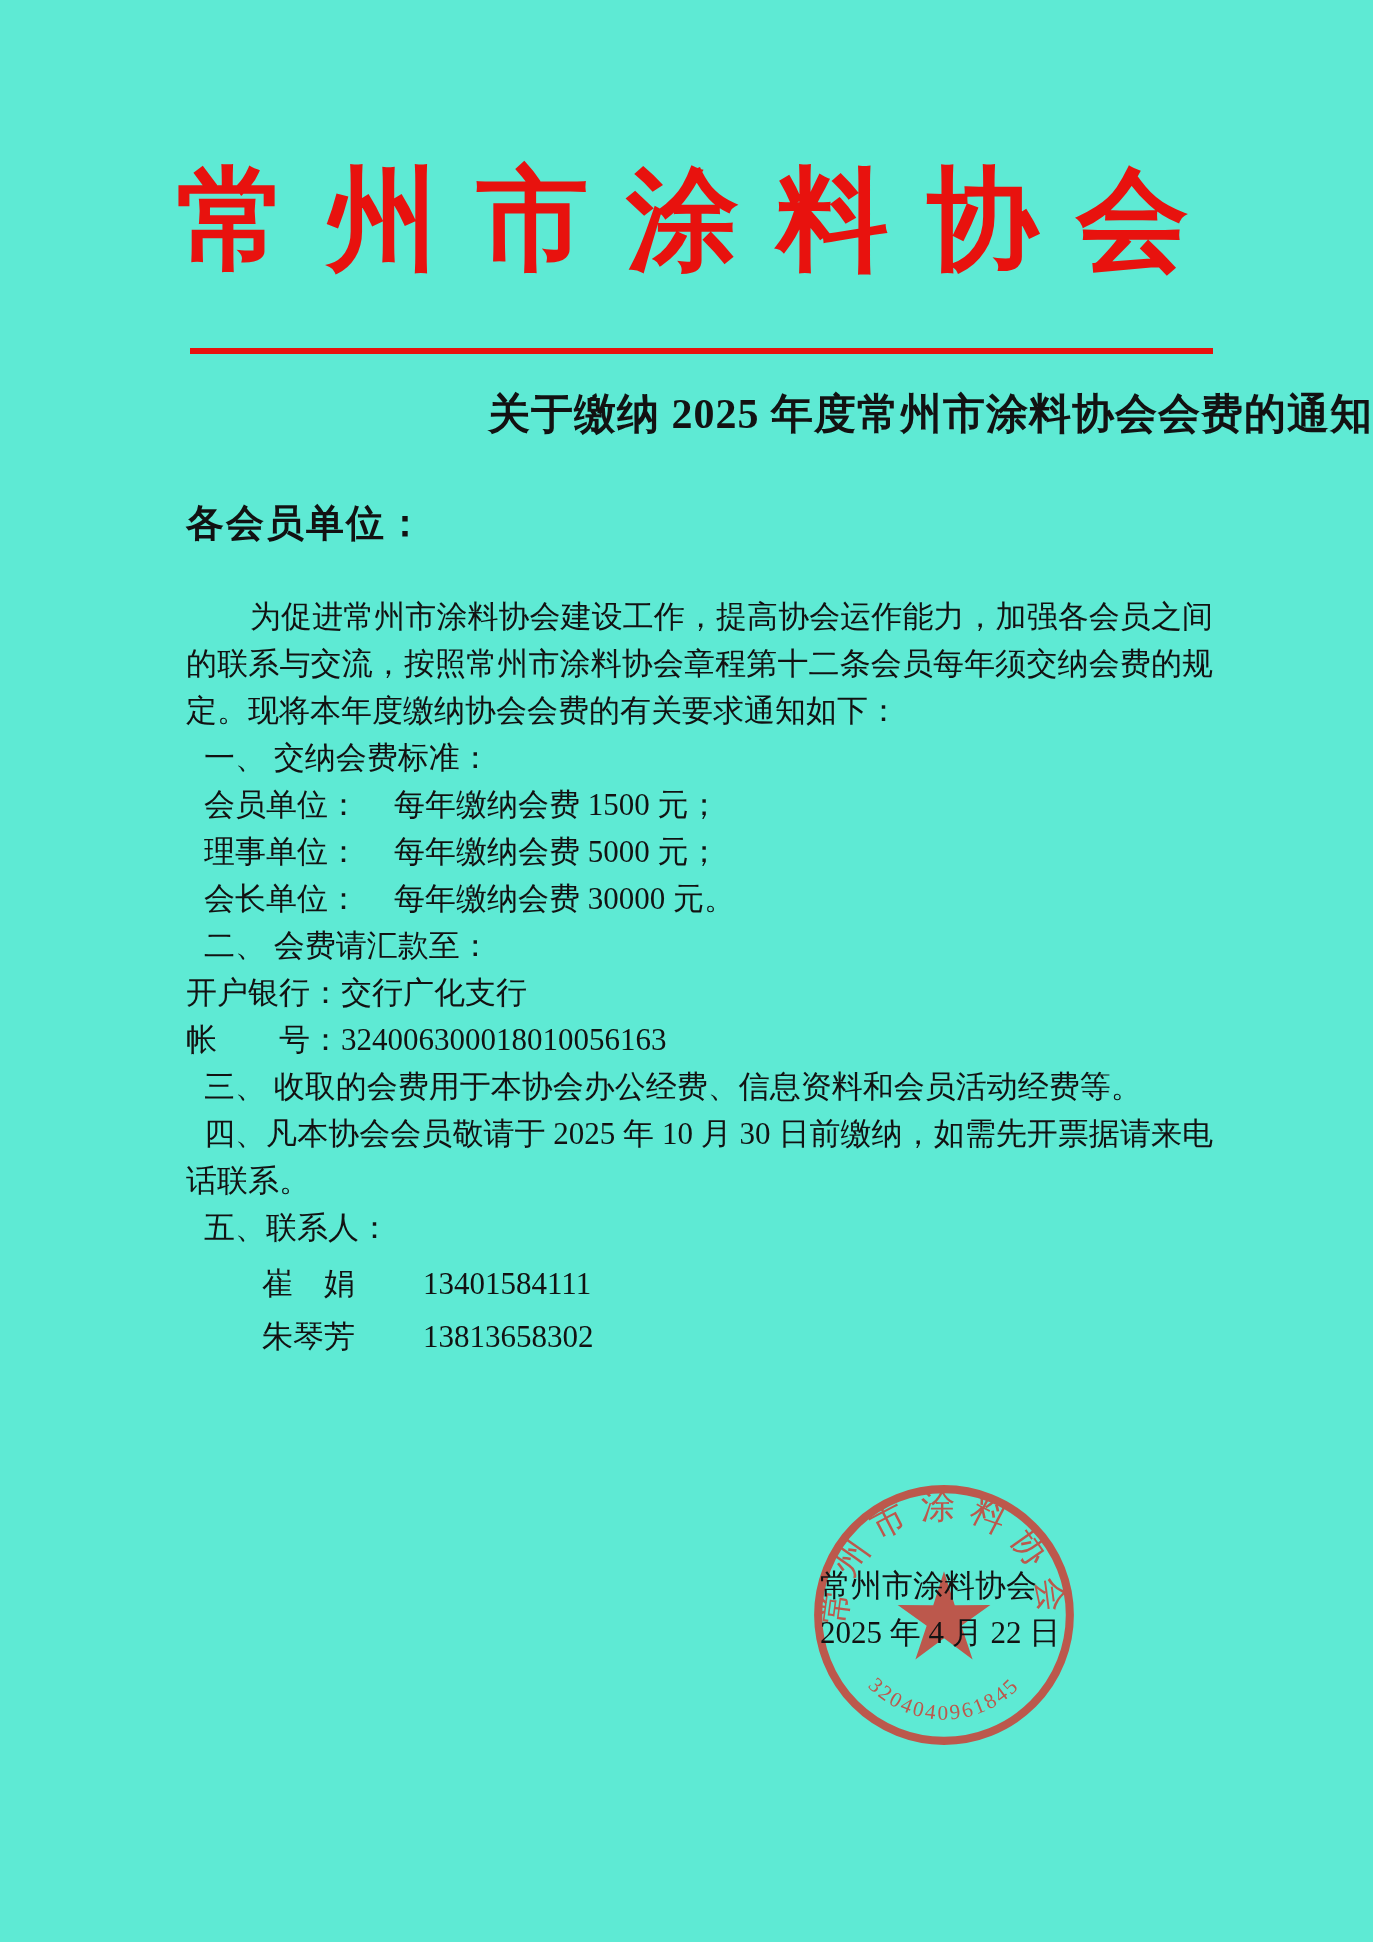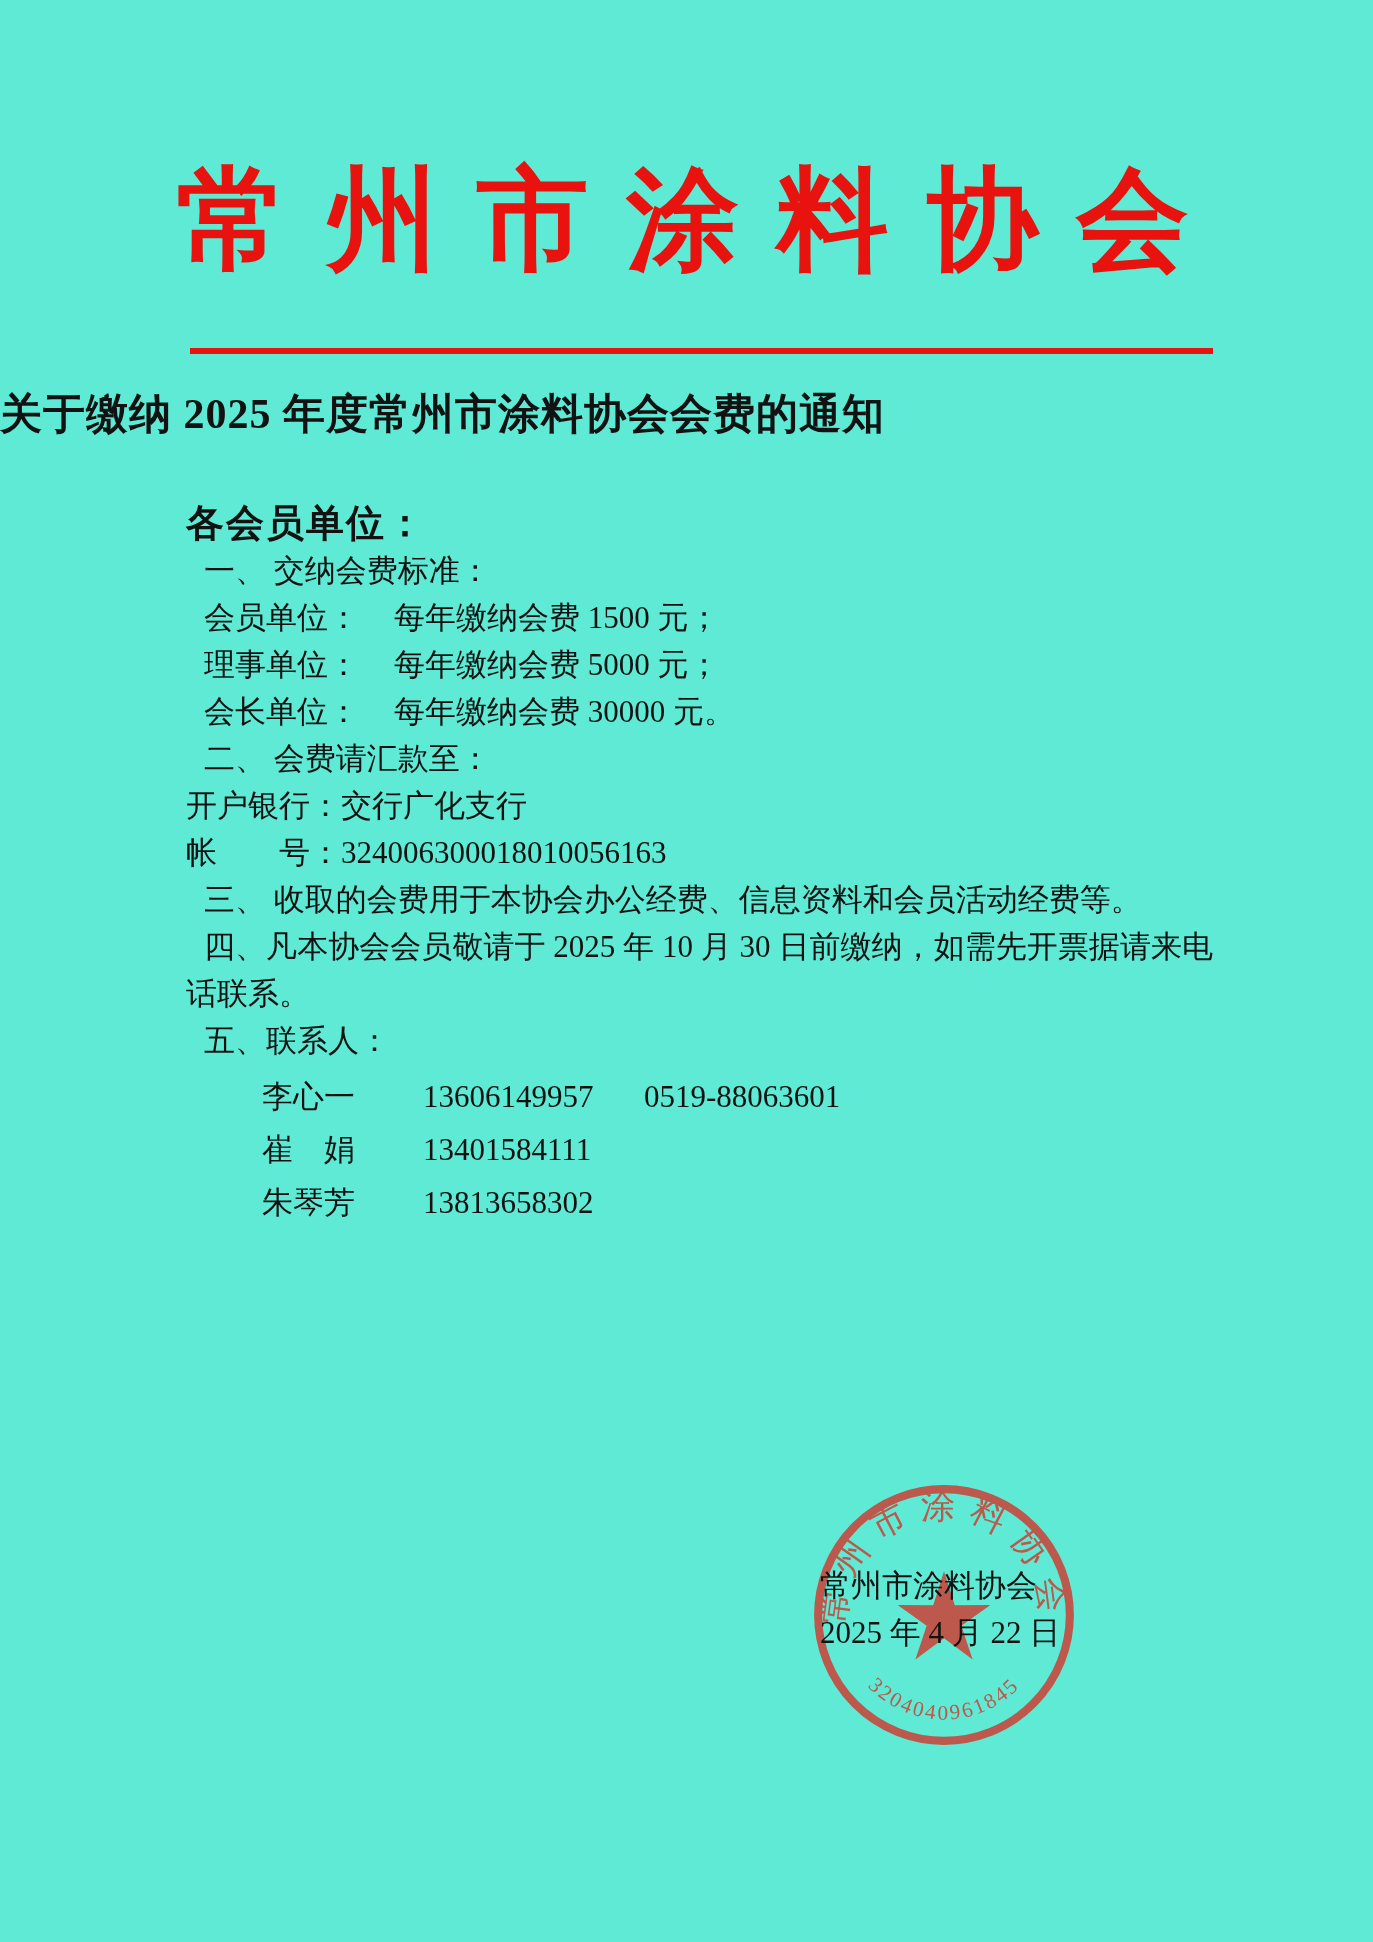--- a/index.html
+++ b/index.html
@@ -20,21 +20,21 @@
     letter-spacing:38px;padding-left:30px;box-sizing:border-box;
     white-space:nowrap;
   }
   .red-rule{
     position:absolute;top:348px;left:190px;
     width:1023px;height:6px;
   }
   
   .doc-title{
     position:absolute;top:388px;left:0;width:100%;
-    text-align:left;
+    text-align:right;
     font-size:42px;font-weight:bold;line-height:52px;
     letter-spacing:1px;
   }
   
   .body{
     position:absolute;top:500px;left:186px;width:1027px;
     font-size:31px;line-height:47px;
     text-align:justify;
   }
   .salutation{
@@ -71,20 +71,21 @@
   <div class="letterhead" style="color:#e8120e;">常州市涂料协会</div>
 
   <div class="red-rule" style="background:#e8120e;"></div>
 
   <div class="doc-title">关于缴纳 2025 年度常州市涂料协会会费的通知</div>
 
   <div class="body">
 
     <div class="salutation">各会员单位：</div>
 
+    <div class="intro">为促进常州市涂料协会建设工作，提高协会运作能力，加强各会员之间的联系与交流，按照常州市涂料协会章程第十二条会员每年须交纳会费的规定。现将本年度缴纳协会会费的有关要求通知如下：</div>
 
     <div class="sec">一、 交纳会费标准：</div>
 
     <div class="fee-row">
       <span class="fee-unit">会员单位：</span><span>每年缴纳会费 1500 元；</span>
     </div>
     <div class="fee-row">
       <span class="fee-unit">理事单位：</span><span>每年缴纳会费 5000 元；</span>
     </div>
     <div class="fee-row">
@@ -100,23 +101,20 @@
       <span>帐　　号：</span><span>324006300018010056163</span>
     </div>
 
     <div class="sec">三、 收取的会费用于本协会办公经费、信息资料和会员活动经费等。</div>
 
     <div class="sec">四、凡本协会会员敬请于 2025 年 10 月 30 日前缴纳，如需先开票据请来电话联系。</div>
 
     <div class="sec">五、联系人：</div>
 
     <div class="contact-rows">
-      <div class="contact-row">
-        <span class="contact-name">李心一</span><span class="contact-phone">13606149957</span><span>0519-88063601</span>
-      </div>
       <div class="contact-row">
         <span class="contact-name">崔　娟</span><span class="contact-phone">13401584111</span><span></span>
       </div>
       <div class="contact-row">
         <span class="contact-name">朱琴芳</span><span class="contact-phone">13813658302</span><span></span>
       </div>
     </div>
 
   </div>
 

